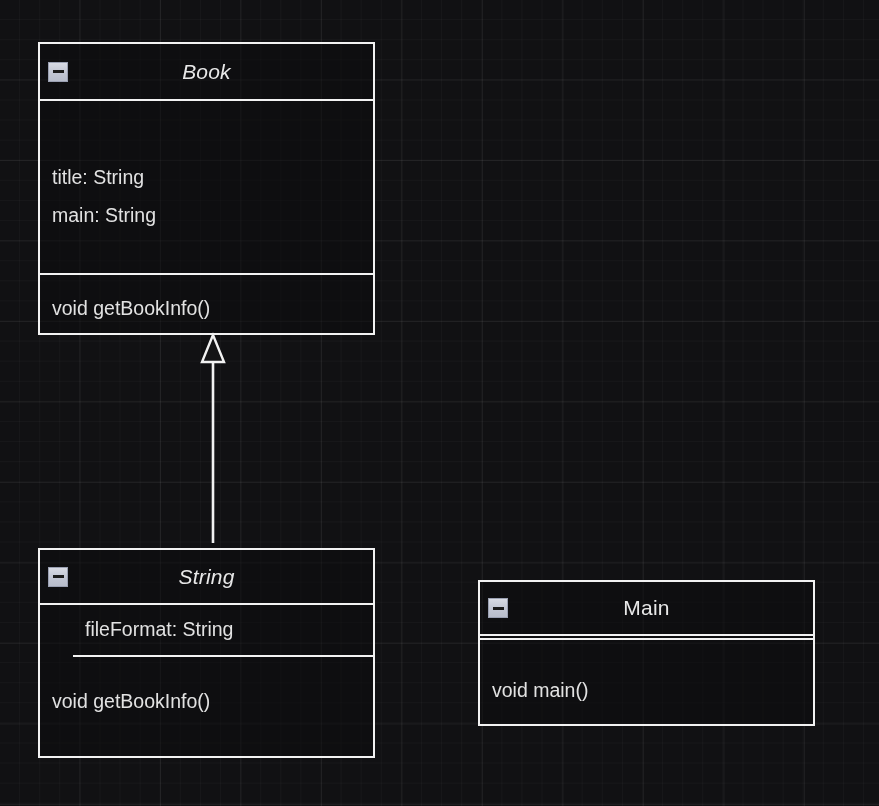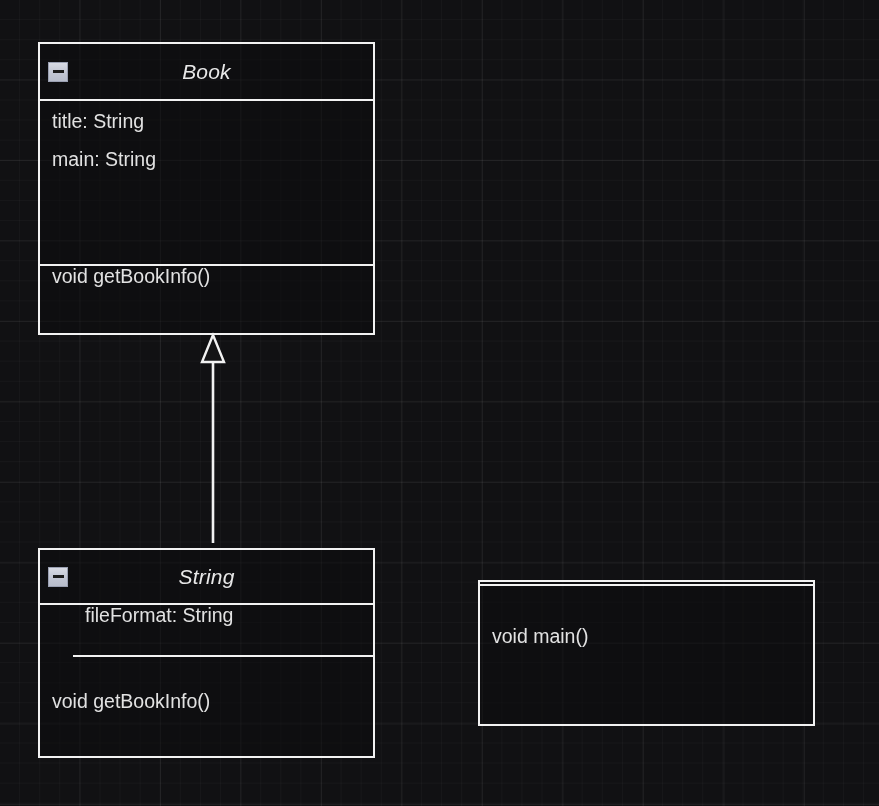--- a/index.html
+++ b/index.html
@@ -75,20 +75,21 @@
     width: 11px;
     height: 3px;
     background: #1c1c1c;
   }
 
   .compartment {
     box-sizing: border-box;
     position: relative;
     display: flex;
     flex-direction: column;
+    justify-content: center;
   }
   .compartment.sep {
     border-bottom: 2px solid #f2f2f2;
   }
   .compartment.empty {
     min-height: 3px;
     padding: 0;
   }
 
   .member {
@@ -111,21 +112,21 @@
 
 <div id="canvas">
 
   <div class="generalization" style="left:188px; top:330px; width:50px; height:220px;">
     <svg width="50" height="220" viewBox="0 0 50 220">
       <line x1="25" y1="213" x2="25" y2="30" stroke="#f0f0f0" stroke-width="2.6"></line>
       <polygon points="25,5 36,32 14,32" fill="#141416" stroke="#f2f2f2" stroke-width="2.4" stroke-linejoin="miter"></polygon>
     </svg>
   </div>
 
-  <div class="uml-class" style="left:38px; top:42px; width:337px; height:293px;">
+  <div class="uml-class" style="left:38px; top:42px; width:337px; height:293px;gap:9px;">
     <div class="class-header" style="height:57px;">
       <span class="collapse-icon">
         <span class="bar"></span>
       </span>
       <span class="class-title italic">Book</span>
     </div>
     <div class="compartment sep" style="height:165px;">
       <div class="member" style="padding-top:10px;padding-bottom:17px;">title: String</div>
       <div class="member">main: String</div>
     </div>
@@ -143,19 +144,25 @@
     </div>
     <div class="compartment sep" style="height:52px;margin-left:33px;">
       <div class="member">fileFormat: String</div>
     </div>
     <div class="compartment" style="flex:1; justify-content:flex-start;">
       <div class="member" style="padding-top:34px;">void getBookInfo()</div>
     </div>
   </div>
 
   <div class="uml-class" style="left:478px; top:580px; width:337px; height:146px;">
+    <div class="class-header" style="height:54px;">
+      <span class="collapse-icon">
+        <span class="bar"></span>
+      </span>
+      <span class="class-title">Main</span>
+    </div>
     <div class="compartment sep empty" style="height:4px;"></div>
     <div class="compartment" style="flex:1; justify-content:flex-start;">
       <div class="member" style="padding-top:40px;">void main()</div>
     </div>
   </div>
 
 </div>
 
 </body></html>

